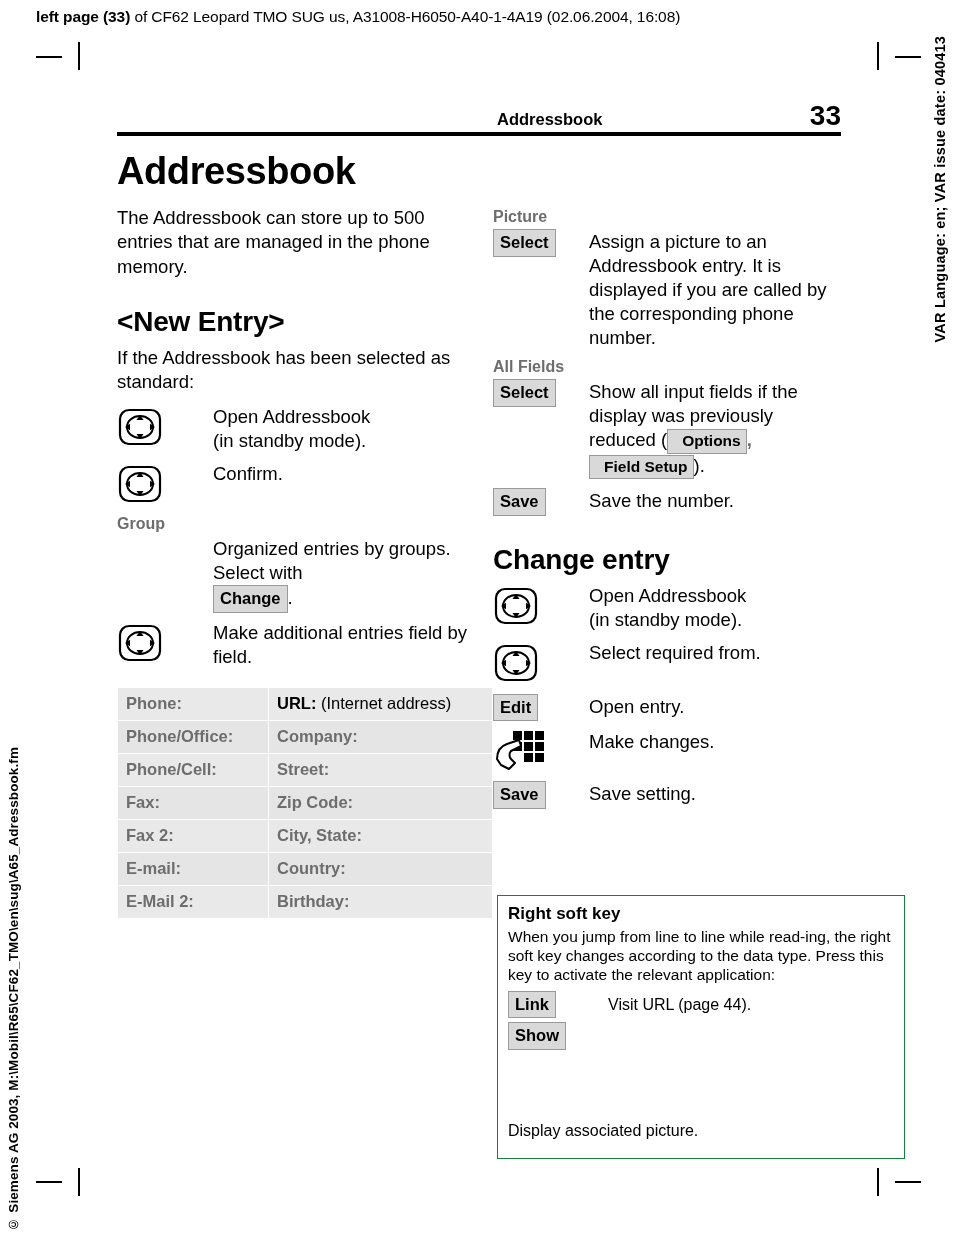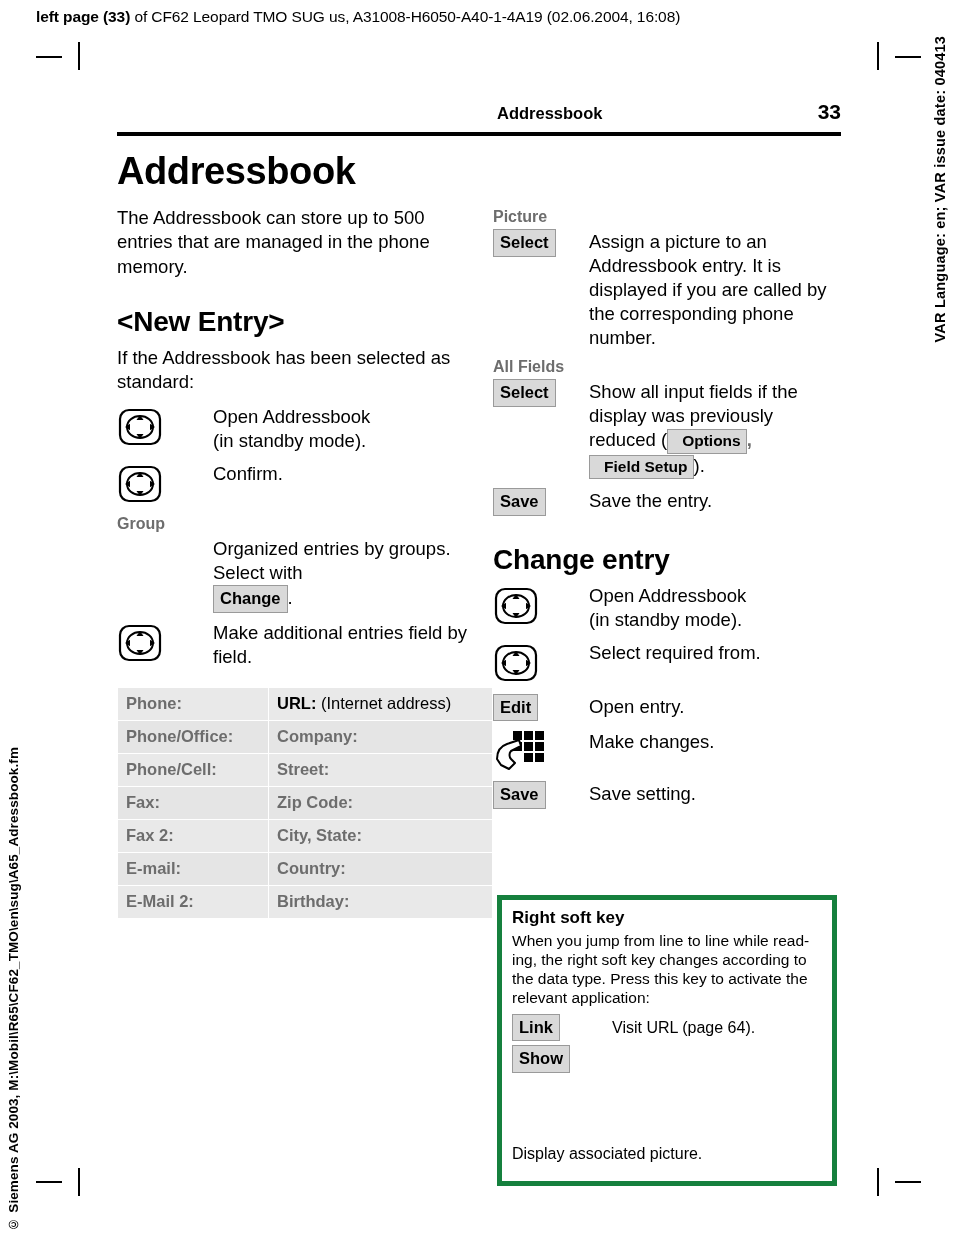--- a/index.html
+++ b/index.html
@@ -69,21 +69,21 @@
     position: absolute;
     left: 497px;
     top: 100px;
     width: 344px;
     display: flex;
     align-items: baseline;
     justify-content: space-between;
     font-weight: bold;
   }
   .pg-header .chap { font-size: 16.5px; }
-  .pg-header .num  { font-size: 21px; }
+  .pg-header .num  { font-size: 28px; }
   .header-rule {
     position: absolute;
     left: 117px;
     top: 132px;
     width: 724px;
     height: 4px;
     background: #000;
   }
 
   
@@ -194,22 +194,22 @@
   .fieldtable tr.odd td { background: #e9e9e9; }
   .fieldtable tr.even td { background: #e5e5e5; }
   .fieldtable td.c2.first { color: #000; font-weight: bold; }
   .fieldtable td.c2.first .paren { font-weight: normal; }
 
   
   .notebox {
     position: absolute;
     left: 497px;
     top: 895px;
-    width: 340px;
-    border: 5px solid #15803d;
+    width: 408px;
+    border: 1px solid #15803d;
     padding: 8px 10px 10px 10px;
     box-sizing: border-box;
   }
   .notebox h3 {
     font-size: 17px;
     font-weight: bold;
     margin: 0 0 4px 0;
   }
   .notebox p {
     font-size: 15.5px;
@@ -376,21 +376,21 @@
       <div class="cell-icon">
         <span class="key">Select</span>
       </div>
       <div class="cell-text"><span>Show all input fields if the display was previously reduced (</span><span class="key inline">Options</span><span class="grey" style="font-weight:bold;">, </span><span class="key inline">Field Setup</span><span>).</span></div>
     </div>
 
     <div class="row" style="margin-top:8px;">
       <div class="cell-icon">
         <span class="key">Save</span>
       </div>
-      <div class="cell-text">Save the entry.</div>
+      <div class="cell-text">Save the number.</div>
     </div>
 
     <h2 class="sub right">Change entry</h2>
 
     <div class="steps" style="margin-top:4px;">
 
       <div class="row">
         <div class="cell-icon">
           <span class="navkey">
             <svg width="46" height="46" viewBox="0 0 46 46">
@@ -456,21 +456,21 @@
         <div class="cell-text">Save setting.</div>
       </div>
     </div>
   </div>
 
   <div class="notebox">
     <h3>Right soft key</h3>
     <p>When you jump from line to line while read-ing, the right soft key changes according to the data type. Press this key to activate the relevant application:</p>
     <div class="noterow">
       <span class="k"><span class="key">Link</span></span>
-      <span class="t">Visit URL (page 64).</span>
+      <span class="t">Visit URL (page 44).</span>
     </div>
     <div class="noterow" style="margin-bottom:8px;flex-direction:column;">
       <span class="k"><span class="key">Show</span></span>
       <span class="t">Display associated picture.</span>
     </div>
   </div>
 
 </div>
 
 </body></html>

